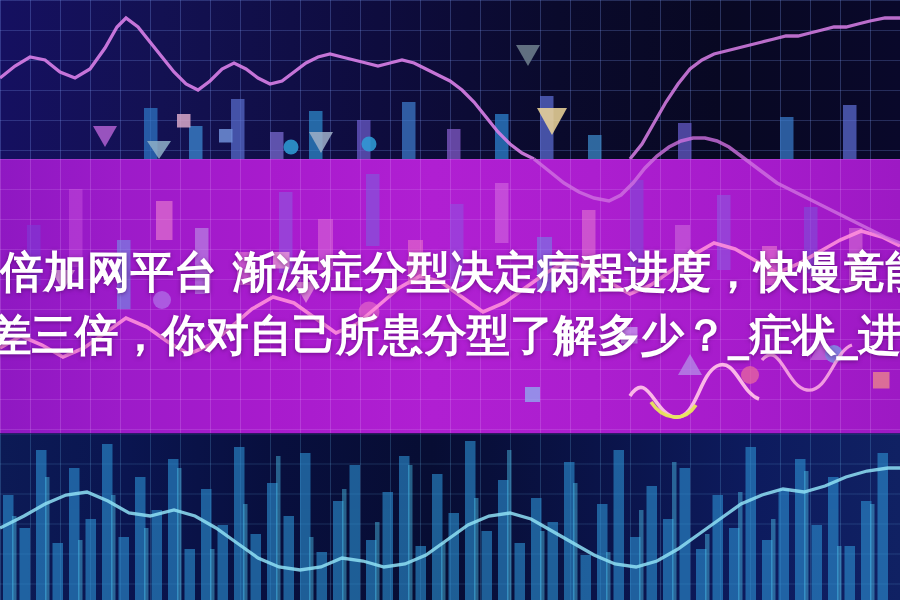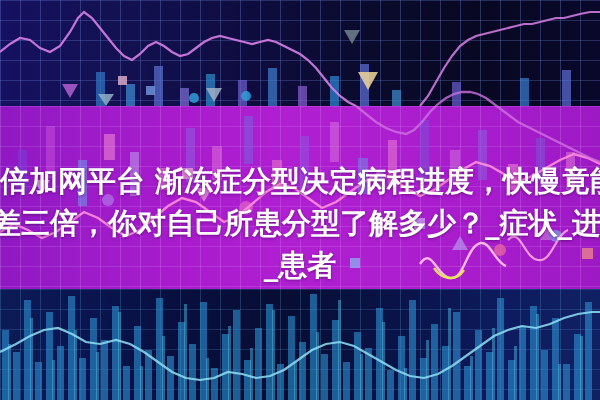--- a/index.html
+++ b/index.html
@@ -302,16 +302,15 @@
       <path d="M0,52 L10,44 L20,38 L30,40 L40,48 L50,52 L60,46 L70,32 L78,18 L84,12 L92,18 L100,28 L108,38 L116,48 L124,56 L132,60 L140,54 L148,46 L156,42 L164,46 L172,52 L180,56 L188,54 L196,48 L204,42 L212,38 L220,36 L228,38 L236,40 L244,42 L252,44 L260,42 L268,40 L276,42 L284,46 L292,50 L300,54 L308,60 L316,68 L324,78 L332,88 L340,96 L348,102 L356,106" fill="none" stroke="#d97fe8" stroke-width="2.2" opacity="0.9"></path>
       <path d="M420,106 L428,96 L436,82 L444,68 L452,56 L460,46 L468,40 L476,36 L484,34 L492,32 L500,30 L508,28 L516,26 L524,24 L532,24 L540,22 L548,20 L556,18 L564,18 L572,16 L580,14 L590,12 L600,12" fill="none" stroke="#d97fe8" stroke-width="2.2" opacity="0.85"></path>
     </g>
 
     <path d="M356,106 L366,114 L376,122 L386,128 L396,132 L406,134 L414,130 L422,122 L430,112 L438,104 L446,98 L454,94 L462,92 L470,92 L478,94 L486,98 L494,104 L502,110 L510,116 L518,122 L526,126 L534,130 L542,134 L550,138 L558,142 L566,146 L574,150 L582,154 L590,158 L600,162" fill="none" stroke="#d070e0" stroke-width="2.3" opacity="0.8"></path>
   </svg>
 
   <div id="headline">
     <span class="ln ln1">倍加网平台 渐冻症分型决定病程进度，快慢竟能相</span>
     <span class="ln ln2">差三倍，你对自己所患分型了解多少？_症状_进展_患者</span>
-    <span class="ln ln3">_患者</span>
   </div>
 
 </div>
 
 </body></html>

